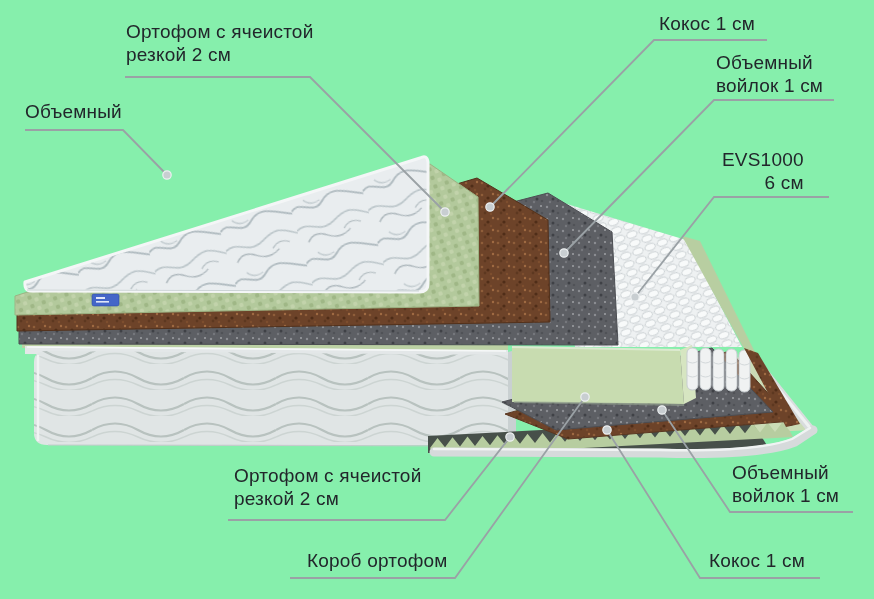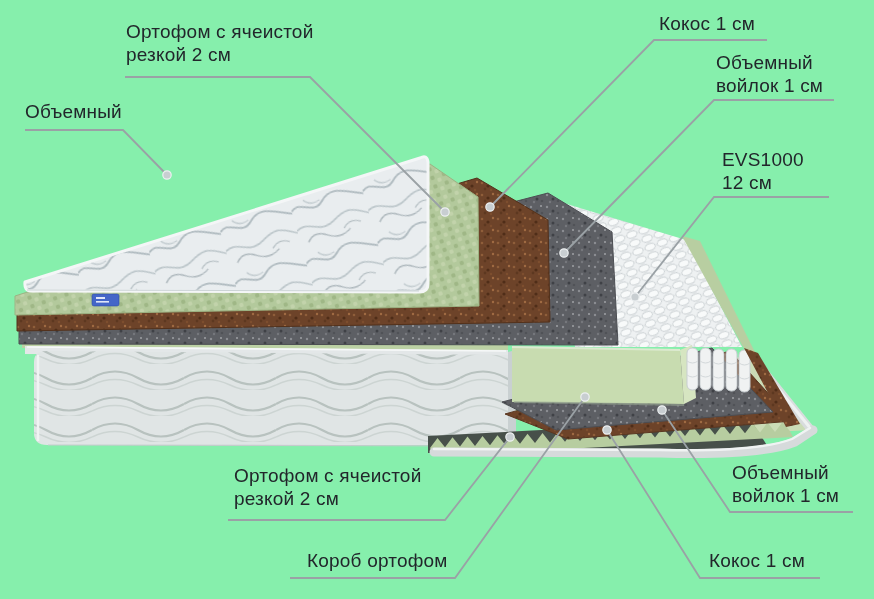--- a/index.html
+++ b/index.html
@@ -179,23 +179,23 @@
 
   <div class="label" style="left:659px;top:12px;">
     <span>Кокос 1 см</span>
   </div>
 
   <div class="label" style="left:716px;top:51px;">
     <span>Объемный</span>
     <span>войлок 1 см</span>
   </div>
 
-  <div class="label" style="left:722px;top:148px;">
+  <div class="label" style="left:722px;top:148px;text-align:right;">
     <span>EVS1000</span>
-    <span>12 см</span>
+    <span>6 см</span>
   </div>
 
   <div class="label" style="left:234px;top:464px;">
     <span>Ортофом с ячеистой</span>
     <span>резкой 2 см</span>
   </div>
 
   <div class="label" style="left:307px;top:549px;">
     <span>Короб ортофом</span>
   </div>

